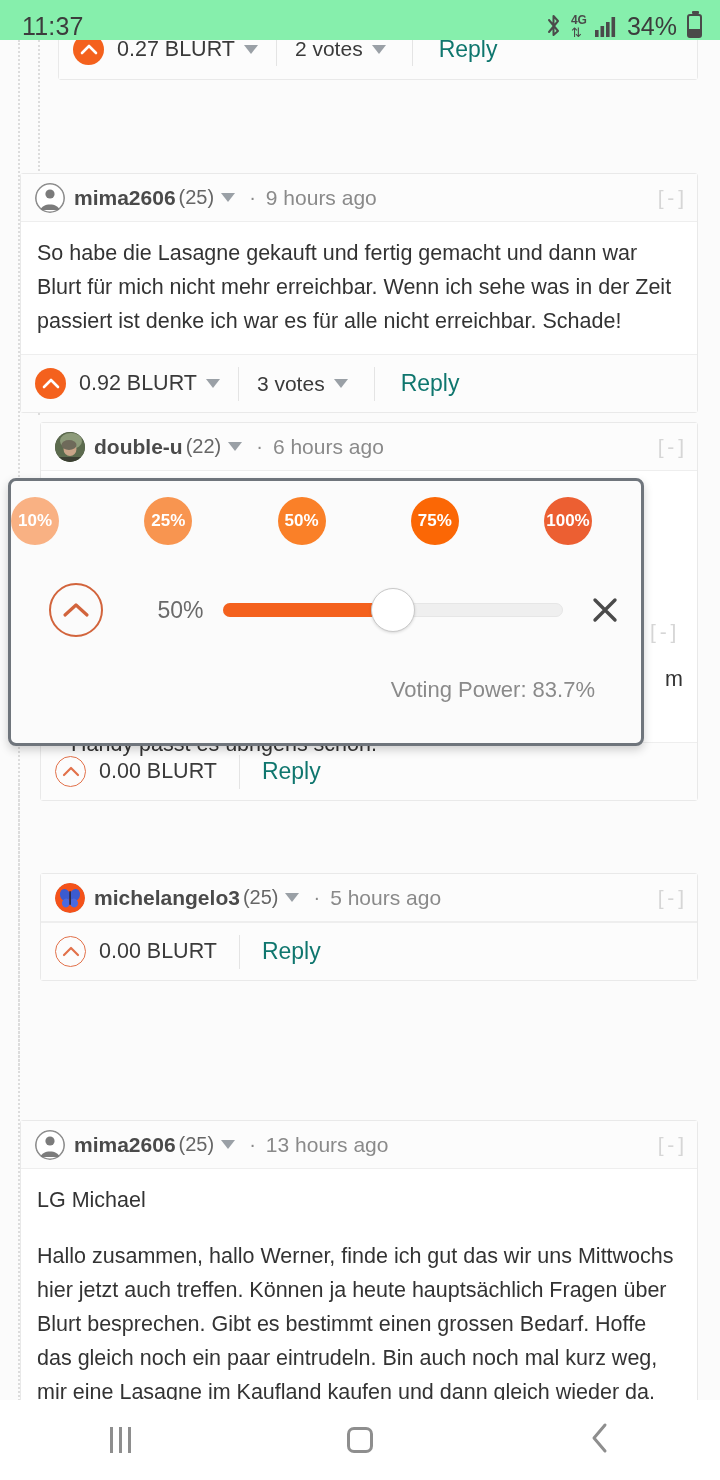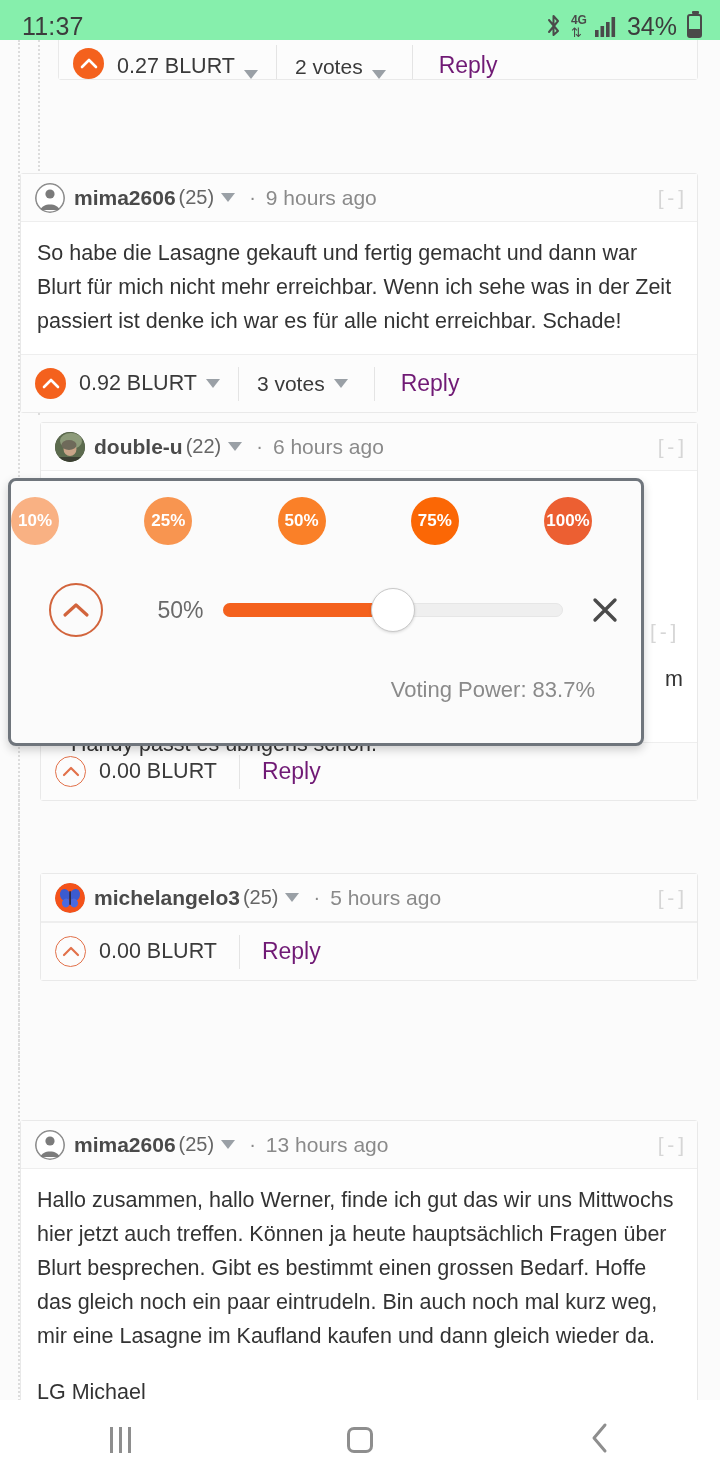--- a/index.html
+++ b/index.html
@@ -103,21 +103,21 @@
   .up-circle.filled { background: #f4611d; }
   .up-circle.outline { border: 1.6px solid #e2714a; background: transparent; }
   .payout { font-size: 21.5px; color: #3a3a3a; margin-left: 13px; }
   .caret-sm {
     width: 0; height: 0; margin-left: 9px;
     border-left: 7px solid transparent; border-right: 7px solid transparent;
     border-top: 9px solid #9aa0a6;
   }
   .sep { width: 1px; height: 34px; background: #e4e4e4; margin: 0 18px; }
   .votes { font-size: 21px; color: #3a3a3a; }
-  .reply { font-size: 23px; color: #701a75; }
+  .reply { font-size: 23px; color: #0f766e; }
 
   
   .vote-popup {
     position: absolute;
     left: 8px; top: 438px;
     width: 636px; height: 268px;
     background: #fbfbfb;
     border: 3px solid #6f757c;
     border-radius: 8px;
     box-shadow: 0 4px 10px rgba(0,0,0,.18);
@@ -215,21 +215,21 @@
   </div>
 </div>
 
 <div class="content">
 
   <div class="rail" style="left:18px; top:0; bottom:0;"></div>
   <div class="rail" style="left:38px; top:0; height:375px;"></div>
   <div class="rail" style="left:18px; top:740px; height:290px;"></div>
 
   <div class="comment" style="left:58px; top:-22px; width:640px;">
-    <div class="c-foot" style="height:60px; border-top:none;align-items:flex-end;">
+    <div class="c-foot" style="height:60px; border-top:none;">
       <span class="up-circle filled">
         <svg width="18" height="13" viewBox="0 0 18 13">
             <path d="M2 10 L9 3 L16 10" fill="none" stroke="#ffffff" stroke-width="2.6" stroke-linecap="round" stroke-linejoin="round"></path>
           </svg>
       </span>
       <span class="payout">0.27 BLURT</span>
       <span class="caret-sm"></span>
       <span class="sep"></span>
       <span class="votes">2 votes</span>
       <span class="caret-sm"></span>
@@ -357,22 +357,22 @@
         </svg>
       </span>
       <span class="uname">mima2606</span>
       <span class="urep">(25)</span>
       <span class="caret"></span>
       <span class="dot">·</span>
       <span class="ago">13 hours ago</span>
       <span class="collapse">[ - ]</span>
     </div>
     <div class="c-body">
+      <p>LG Michael</p>
       <p>Hallo zusammen, hallo Werner, finde ich gut das wir uns Mittwochs hier jetzt auch treffen. Können ja heute hauptsächlich Fragen über Blurt besprechen. Gibt es bestimmt einen grossen Bedarf. Hoffe das gleich noch ein paar eintrudeln. Bin auch noch mal kurz weg, mir eine Lasagne im Kaufland kaufen und dann gleich wieder da.</p>
-      <p>LG Michael</p>
     </div>
   </div>
 
   <div class="vote-popup">
 
     <div class="pct-row">
       <span class="pct-bubble" style="background:#f9b183;">
         <span>10%</span>
       </span>
       <span class="pct-bubble" style="background:#f89550;">

